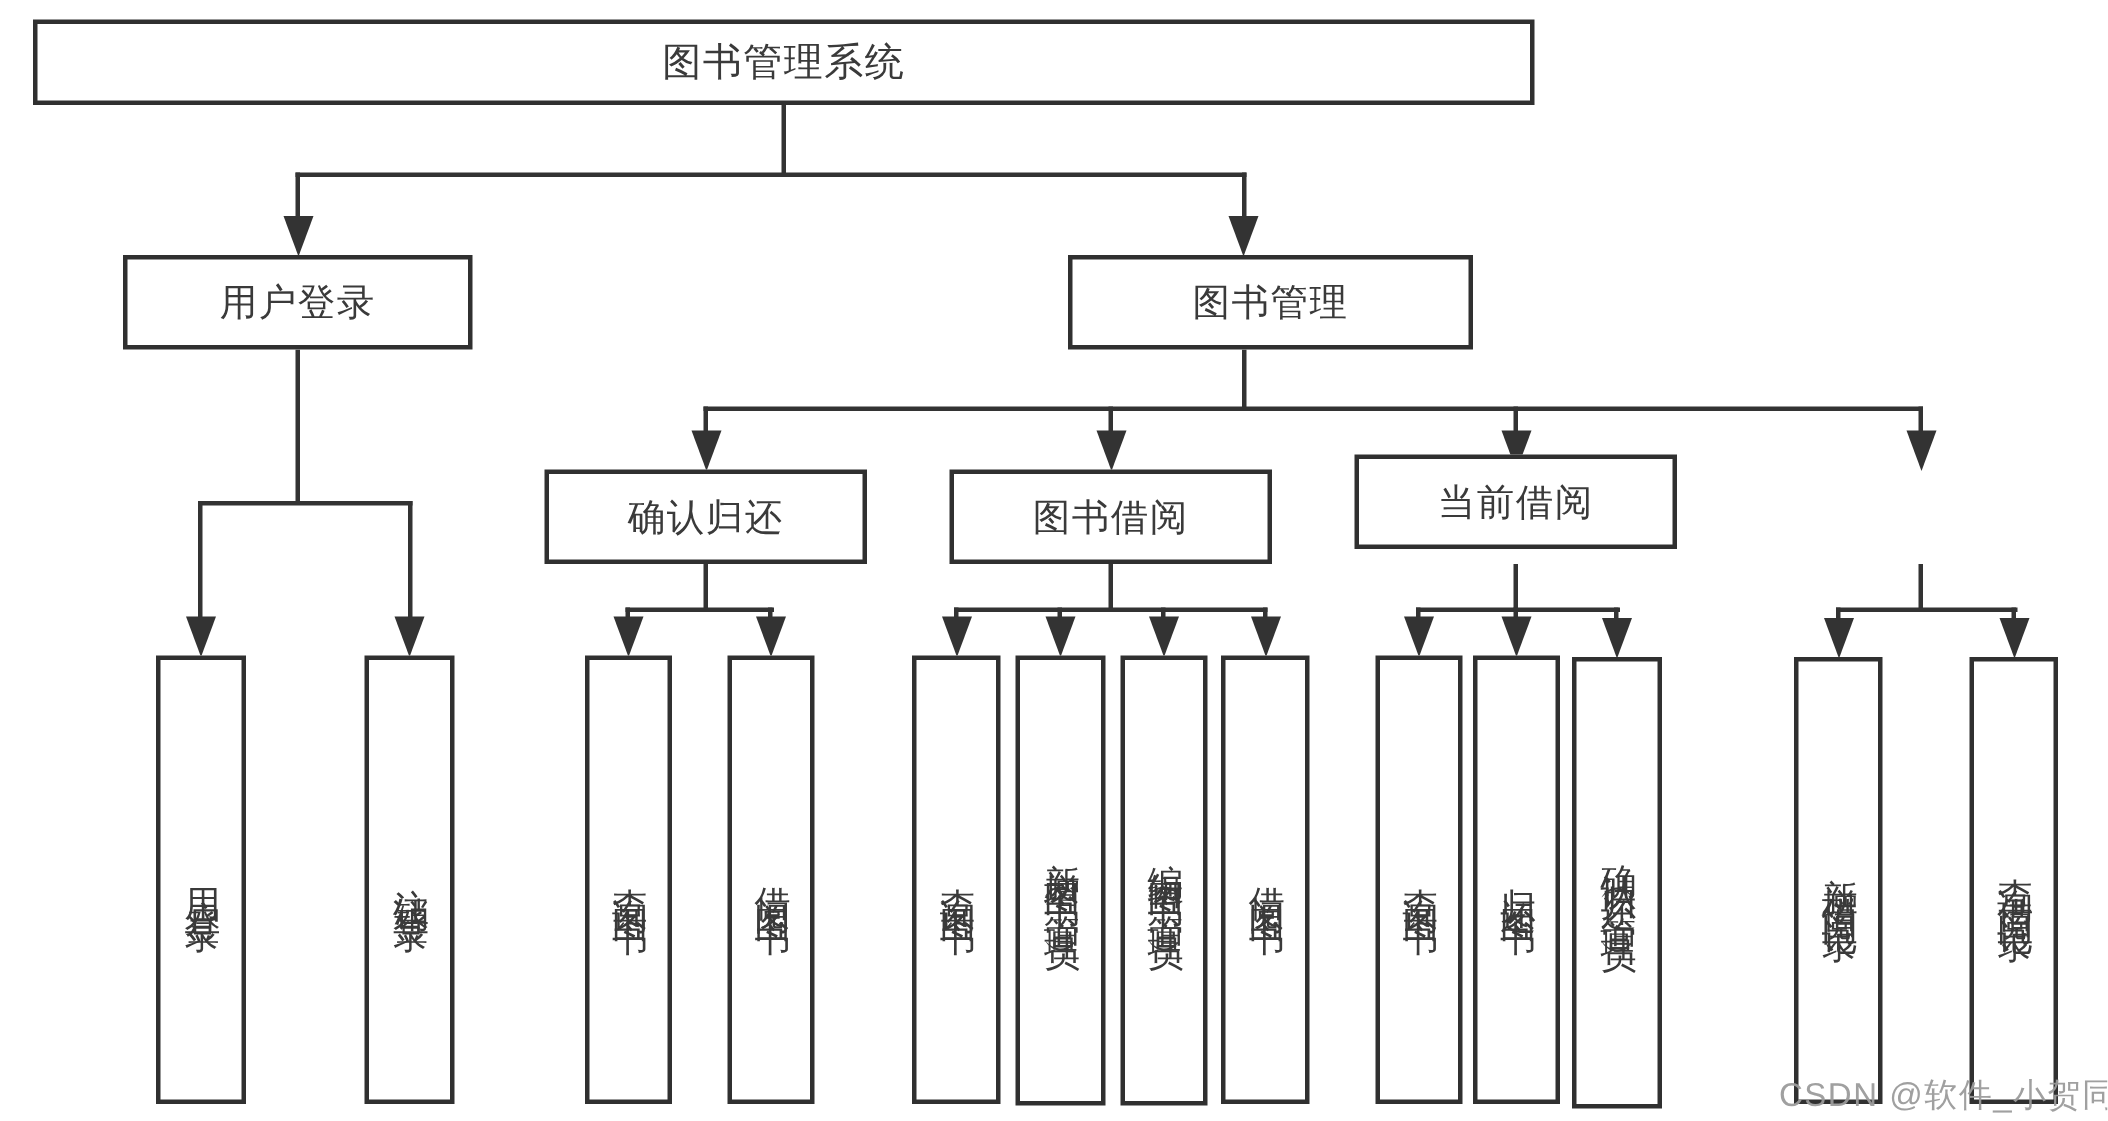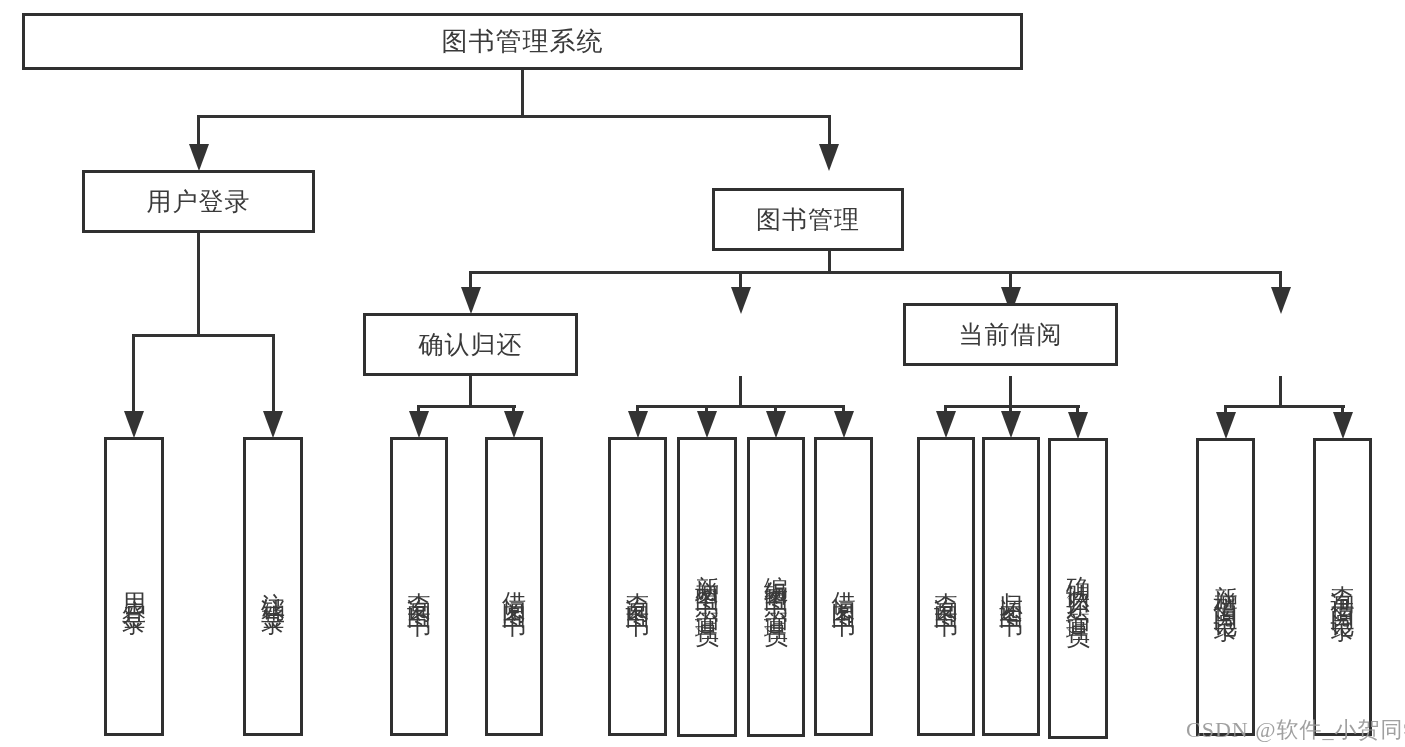--- a/index.html
+++ b/index.html
@@ -1,21 +1,21 @@
 <!DOCTYPE html>
 <html><head>
 <meta charset="utf-8">
 <style>
   html,body{margin:0;padding:0;background:#ffffff;}
   #canvas{
     position:relative;
     width:1405px;height:747px;
     background:#ffffff;
     overflow:hidden;
-    font-family:Liberation Serif, serif;
+    font-family:Liberation Sans, sans-serif;
   }
   .box{
     position:absolute;
     box-sizing:border-box;
     background:#ffffff;
     border:3px solid #303030;
     display:flex;
     align-items:center;
     justify-content:center;
     color:#3a3a3a;
@@ -56,28 +56,31 @@
 <div id="canvas">
 
   <div class="box h root-h" style="left:22px;top:13px;width:1001px;height:57px">
     <span>图书管理系统</span>
   </div>
 
   <div class="box h" style="left:82px;top:170px;width:233px;height:63px">
     <span>用户登录</span>
   </div>
 
-  <div class="box h" style="left:712px;top:188px;width:192px;height:63px">
+  <div class="box h" style="left:712px;top:170px;width:270px;height:63px">
     <span>图书管理</span>
   </div>
 
   <div class="box h" style="left:363px;top:313px;width:215px;height:63px">
     <span>确认归还</span>
   </div>
 
+  <div class="box h" style="left:633px;top:313px;width:215px;height:63px">
+    <span>图书借阅</span>
+  </div>
 
   <div class="box h" style="left:903px;top:303px;width:215px;height:63px">
     <span>当前借阅</span>
   </div>
 
 
   <div class="box v" style="left:104px;top:437px;width:60px;height:299px">
     <span>用户登录</span>
   </div>
   <div class="box v" style="left:243px;top:437px;width:60px;height:299px">

